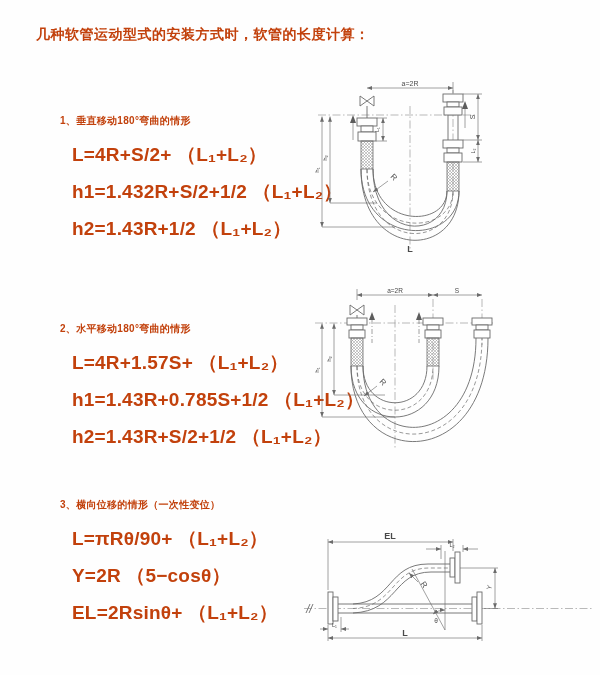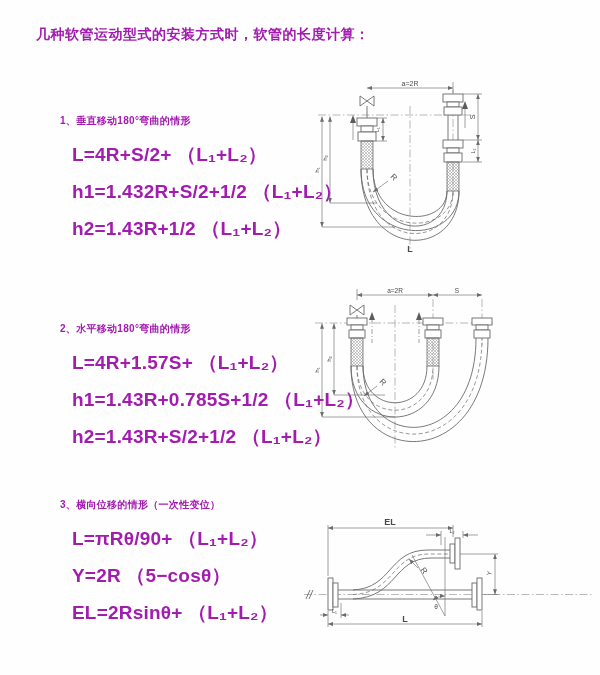--- a/index.html
+++ b/index.html
@@ -1,35 +1,35 @@
 <!DOCTYPE html>
 <html><head>
 <meta charset="utf-8">
 <style>
   html,body{margin:0;padding:0;background:#e8e8e8;}
   .page{
     position:relative;width:600px;height:675px;background:#fefefe;
-    font-family:"Liberation Sans","DejaVu Sans",sans-serif;color:#a21caf;
+    font-family:"Liberation Sans","DejaVu Sans",sans-serif;color:#c2410c;
     overflow:hidden;box-sizing:border-box;
   }
   .doc-title{
     position:absolute;left:36px;top:26px;font-size:14px;font-weight:700;letter-spacing:.5px;
   }
   .sec{position:absolute;left:46px;}
   .sec-heading{margin:14px;font-size:10px;font-weight:700;letter-spacing:.3px;}
   .formulas{margin:11px 0 0 26px;display:flex;flex-direction:column;gap:11px;
     font-size:19px;font-weight:600;letter-spacing:.2px;}
   .formula{white-space:pre;}
   #sec1{top:100px;}
   #sec2{top:308px;}
   #sec3{top:484px;}
   .fig{position:absolute;}
   #fig1{left:315px;top:78px;}
   #fig2{left:315px;top:285px;}
-  #fig3{left:298px;top:511px;}
+  #fig3{left:298px;top:525px;}
   svg{display:block;}
   svg text{font-family:"Liberation Sans","DejaVu Sans",sans-serif;fill:#4a4a4a;}
   .dl{stroke:#707070;stroke-width:.65;fill:none;}           
   .ol{stroke:#6b6b6b;stroke-width:.9;fill:none;}            
   .cl{stroke:#8a8a8a;stroke-width:.6;fill:none;stroke-dasharray:8 2.5 1.5 2.5;} 
   .hd{stroke:#6b6b6b;stroke-width:.7;fill:none;stroke-dasharray:4 2.5;} 
   .fit{fill:#fefefe;stroke:#6b6b6b;stroke-width:.9;}
   .arr{fill:#5c5c5c;stroke:none;}
 </style>
 </head>

